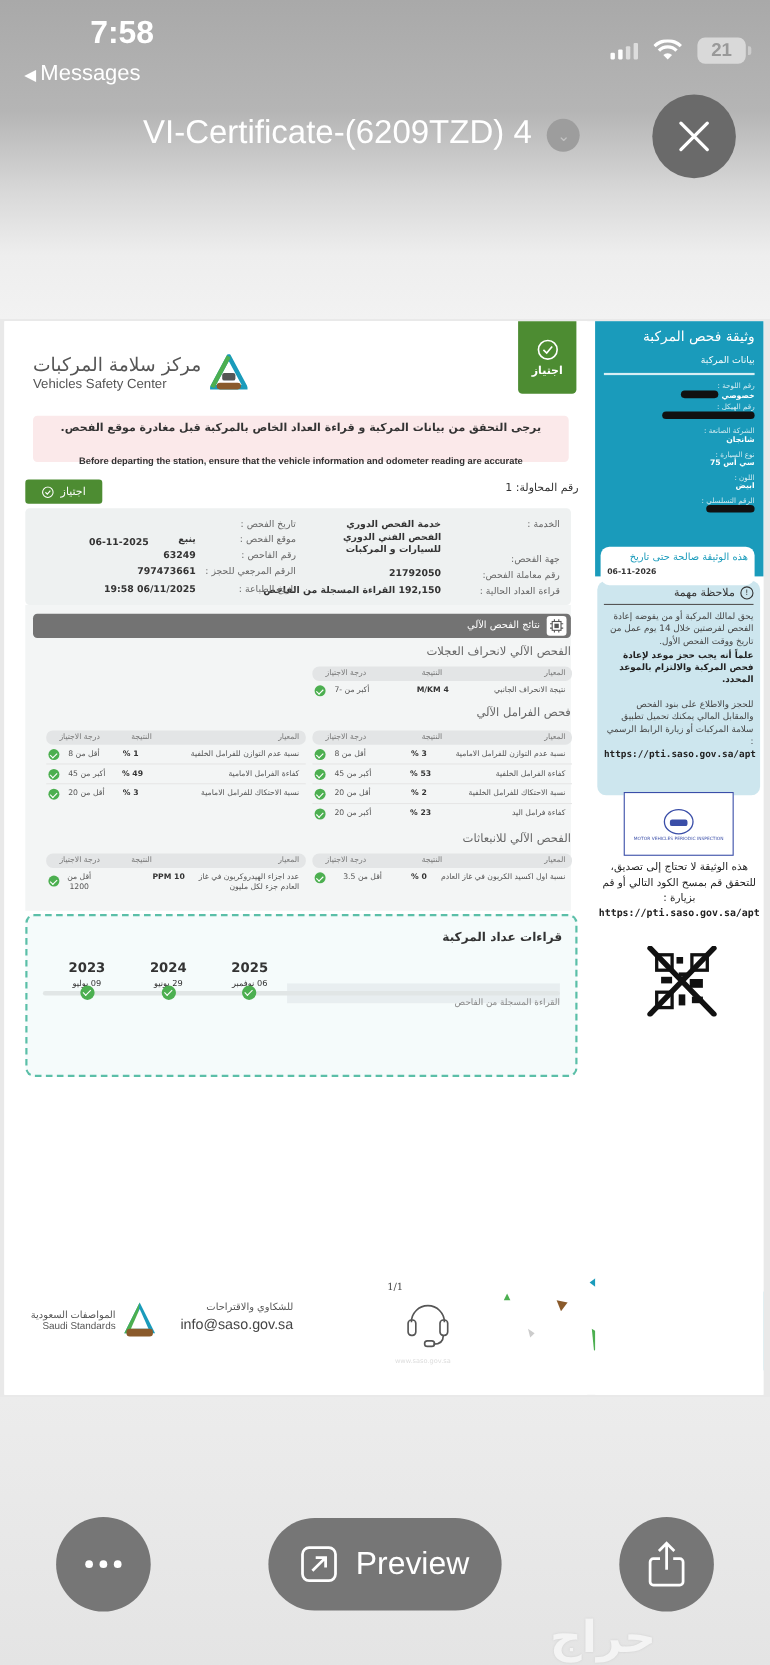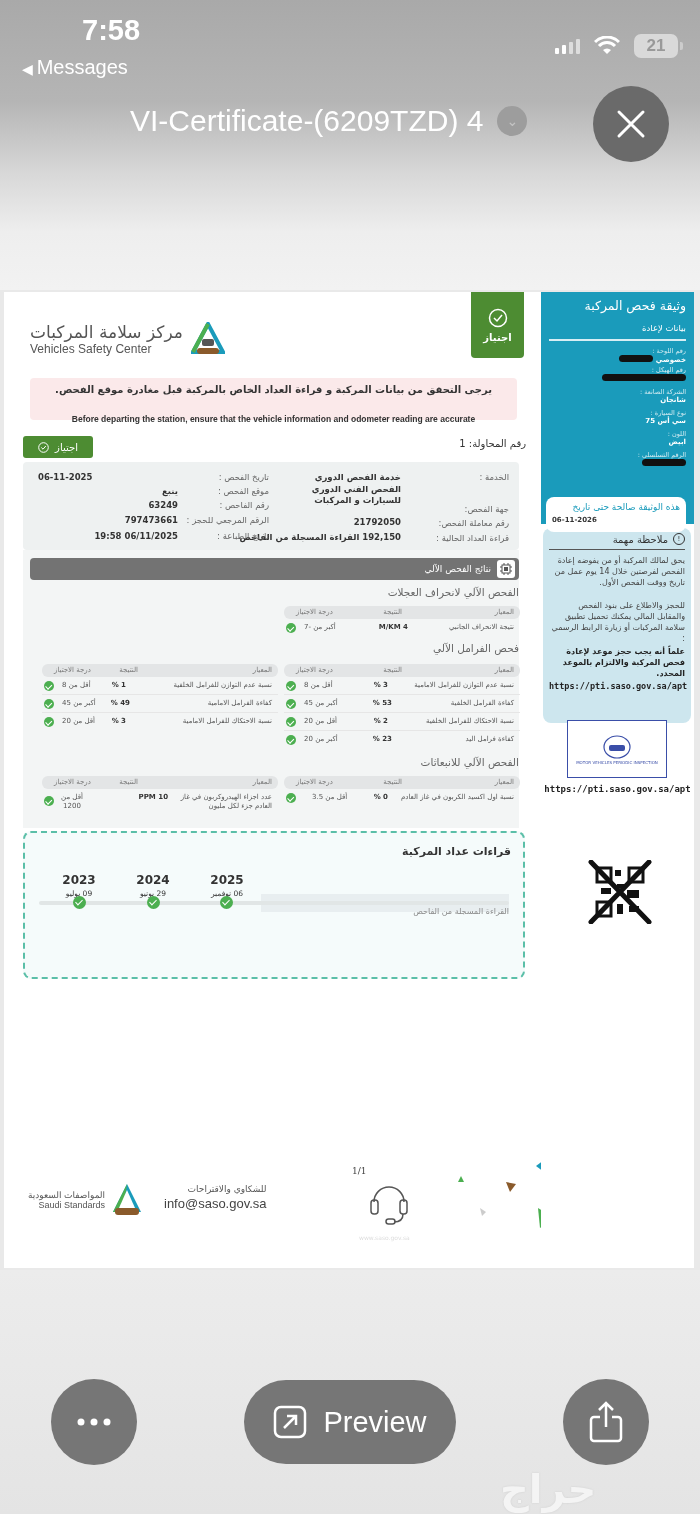--- a/index.html
+++ b/index.html
@@ -6,21 +6,21 @@
 html,body{width:700px;height:1514px;overflow:hidden}
 body{font-family:"DejaVu Sans",sans-serif;background:#e9e9e9;position:relative}
 .topbar{position:absolute;left:0;top:0;width:700px;height:290px;background:linear-gradient(#a9a9a9 0%,#b5b5b5 35%,#d8d8d8 60%,#eeeeee 80%,#f2f2f2 100%)}
 .time{position:absolute;left:82px;top:14px;font-family:"Liberation Sans",sans-serif;font-size:29px;color:#fff;font-weight:bold}
 .back{position:absolute;left:22px;top:56px;font-family:"Liberation Sans",sans-serif;font-size:20px;color:#fff}
 .status-icons{position:absolute;right:22px;top:34px;display:flex;align-items:center;gap:14px}
 .signal{display:flex;align-items:flex-end;gap:3px}
 .signal span{width:4px;background:#ddd;border-radius:1px}
 .battery{width:44px;height:24px;border-radius:7px;background:#d9d9d9;color:#999;font-family:"Liberation Sans",sans-serif;font-size:17px;font-weight:bold;display:flex;align-items:center;justify-content:center;position:relative}
 .battery:after{content:"";position:absolute;right:-5px;top:8px;width:3px;height:8px;background:#ccc;border-radius:0 2px 2px 0}
-.doc-title{position:absolute;left:130px;top:104px;font-family:"Liberation Sans",sans-serif;font-size:30px;color:#fff;display:flex;align-items:center;gap:14px}
+.doc-title{position:absolute;left:130px;top:104px;font-family:"Liberation Sans",sans-serif;font-size:30px;color:#fff;display:flex;align-items:flex-end;gap:14px}
 .chev{width:30px;height:30px;border-radius:50%;background:#9d9d9d;display:flex;align-items:center;justify-content:center;color:#c4c4c4;font-size:14px}
 .close-btn{position:absolute;left:593px;top:86px;width:76px;height:76px;border-radius:50%;background:#6a6a6a;display:flex;align-items:center;justify-content:center}
 .page{position:absolute;left:4px;top:292px;width:690px;height:976px;background:#fff}
 .main{position:absolute;left:0;top:0;width:530px;height:976px;background:#fff}
 .logo{position:absolute;left:26px;top:30px;display:flex;align-items:center;gap:8px}
 .logo-text{text-align:left}
 .logo-ar{font-size:17px;color:#555}
 .logo-en{font-size:12px;color:#555;font-family:"Liberation Sans",sans-serif}
 .pass-badge{position:absolute;left:467px;top:0;width:53px;height:66px;background:#4d8c32;border-radius:0 0 4px 4px;display:flex;flex-direction:column;align-items:center;justify-content:center;color:#fff;font-size:10px;font-weight:bold;gap:4px}
 .notice{position:absolute;left:26px;top:86px;width:487px;height:42px;background:#fbe9ea;border-radius:4px;text-align:center;padding-top:6px}
@@ -155,21 +155,21 @@
     <div class="info-box">
       <span class="lbl" style="right:10px;top:10px">الخدمة :</span>
       <span class="val" style="right:118px;top:10px">خدمة الفحص الدوري</span>
       <span class="lbl" style="right:10px;top:42px">جهة الفحص:</span>
       <span class="val" style="right:118px;top:22px;width:120px;line-height:11px">الفحص الفني الدوري للسيارات و المركبات</span>
       <span class="lbl" style="right:10px;top:56px">رقم معاملة الفحص:</span>
       <span class="val" style="right:118px;top:55px">21792050</span>
       <span class="lbl" style="right:10px;top:71px">قراءة العداد الحالية :</span>
       <span class="val" style="right:118px;top:70px">192,150 القراءة المسجلة من الفاحص</span>
       <span class="lbl" style="right:250px;top:10px">تاريخ الفحص :</span>
-      <span class="val" style="left:15px;top:10px;direction:ltr;width:140px;text-align:left">06-11-2025</span>
+      <span class="val" style="left:15px;top:26px;direction:ltr;width:140px;text-align:center">06-11-2025</span>
       <span class="lbl" style="right:250px;top:24px">موقع الفحص :</span>
       <span class="val" style="left:15px;top:24px;width:140px;text-align:right">ينبع</span>
       <span class="lbl" style="right:250px;top:38px">رقم الفاحص :</span>
       <span class="val" style="left:15px;top:38px;width:140px;text-align:right;direction:ltr">63249</span>
       <span class="lbl" style="right:250px;top:53px">الرقم المرجعي للحجز :</span>
       <span class="val" style="left:15px;top:53px;width:140px;text-align:right;direction:ltr">797473661</span>
       <span class="lbl" style="right:250px;top:69px">تاريخ الطباعة :</span>
       <span class="val" style="left:15px;top:69px;width:140px;text-align:right;direction:ltr">19:58 06/11/2025</span>
     </div>
 
@@ -340,21 +340,21 @@
           <path d="M36 56 L42 60 L38 64Z" fill="#ccc"></path>
           <path d="M94 56 L110 66 L96 76Z" fill="#4caf50"></path>
           <path d="M184 74 L192 68 L194 90Z" fill="#8a5a2b"></path>
         </svg>
     </div>
   </div>
 
   <div class="sidebar">
     <div class="side-top">
       <div class="side-title">وثيقة فحص المركبة</div>
-      <div class="side-sub">بيانات لإعادة</div>
+      <div class="side-sub">بيانات المركبة</div>
       <div class="side-rule"></div>
       <div class="side-field">
           <div class="fl">رقم اللوحة :</div>
           <div class="fv"><span>خصوصي</span> <span class="redact" style="width:34px"></span></div>
         </div>
       <div class="side-field" style="margin-top:2px">
           <div class="fl">رقم الهيكل :</div>
           <div class="fv"><span class="redact" style="width:84px"></span></div>
         </div>
       <div class="side-field" style="margin-top:5px">
@@ -377,32 +377,33 @@
     <div class="valid-box">
       <div class="v1">هذه الوثيقة صالحة حتى تاريخ</div>
       <div class="v2">06-11-2026</div>
     </div>
     <div class="note-box">
       <div class="note-hdr">
           <span class="info-ic">!</span>
           <span>ملاحظة مهمة</span>
         </div>
       <div>يحق لمالك المركبة أو من يفوضه إعادة الفحص لفرصتين خلال 14 يوم عمل من تاريخ ووقت الفحص الأول.</div>
+      <div style="font-weight:bold;color:#222;margin-top:2px">علماً أنه يجب حجز موعد لإعادة فحص المركبة والالتزام بالموعد المحدد.</div>
       <div style="margin-top:12px">للحجز والاطلاع على بنود الفحص والمقابل المالي يمكنك تحميل تطبيق سلامة المركبات أو زيارة الرابط الرسمي :</div>
-      <div style="font-weight:bold;color:#222;margin-top:2px">علماً أنه يجب حجز موعد لإعادة فحص المركبة والالتزام بالموعد المحدد.</div>
       <div class="note-link">https://pti.saso.gov.sa/apt</div>
     </div>
     <div class="stamp">
       <svg width="30" height="26" viewBox="0 0 30 26">
           <ellipse cx="15" cy="13" rx="13" ry="11" fill="none" stroke="#3a4ea8" stroke-width="1.2"></ellipse>
           <rect x="7" y="11" width="16" height="6" rx="2" fill="#3a4ea8"></rect>
         </svg>
       <span>MOTOR VEHICLES PERIODIC INSPECTION</span>
     </div>
     <div class="verify">
+      <div>هذه الوثيقة لا تحتاج إلى تصديق، للتحقق قم بمسح الكود التالي أو قم بزيارة :</div>
       <div class="verify-link">https://pti.saso.gov.sa/apt</div>
     </div>
     <svg class="qr" viewBox="0 0 66 64">
         <rect x="8" y="6" width="50" height="52" fill="#fff"></rect>
         <rect x="10" y="8" width="14" height="14" fill="none" stroke="#111" stroke-width="3"></rect>
         <rect x="42" y="8" width="14" height="14" fill="none" stroke="#111" stroke-width="3"></rect>
         <rect x="10" y="42" width="14" height="14" fill="none" stroke="#111" stroke-width="3"></rect>
         <rect x="28" y="10" width="6" height="6" fill="#111"></rect>
         <rect x="30" y="24" width="8" height="4" fill="#111"></rect>
         <rect x="14" y="28" width="10" height="6" fill="#111"></rect>

